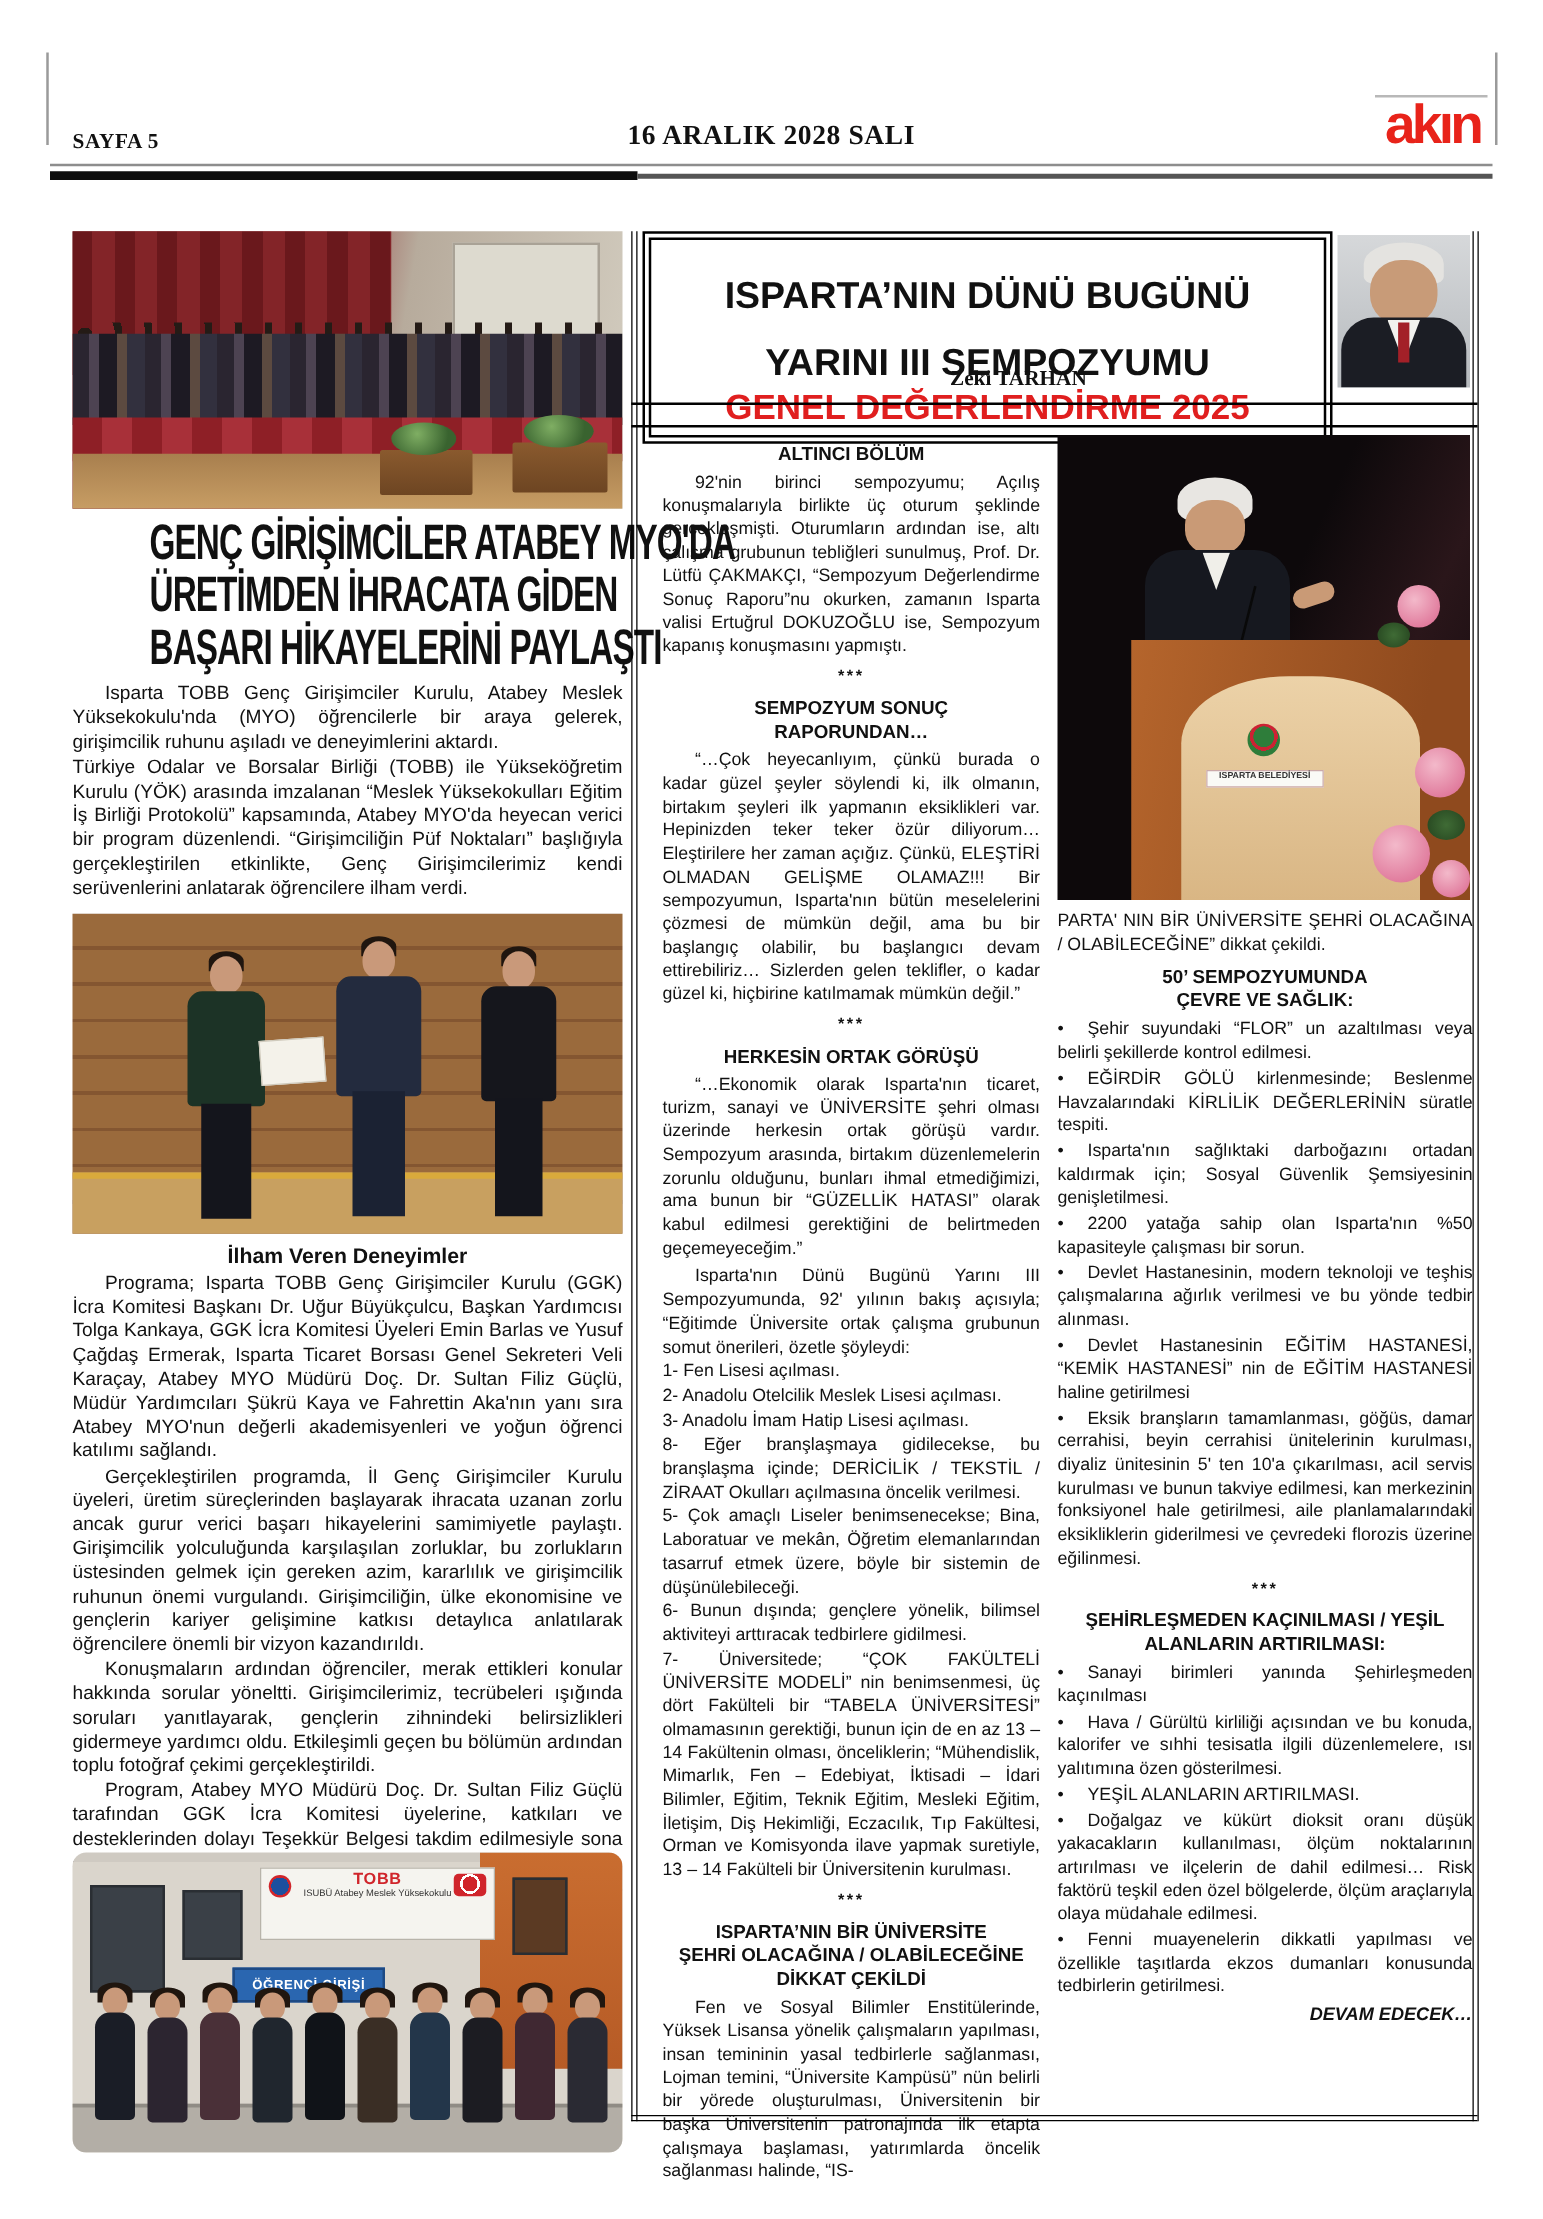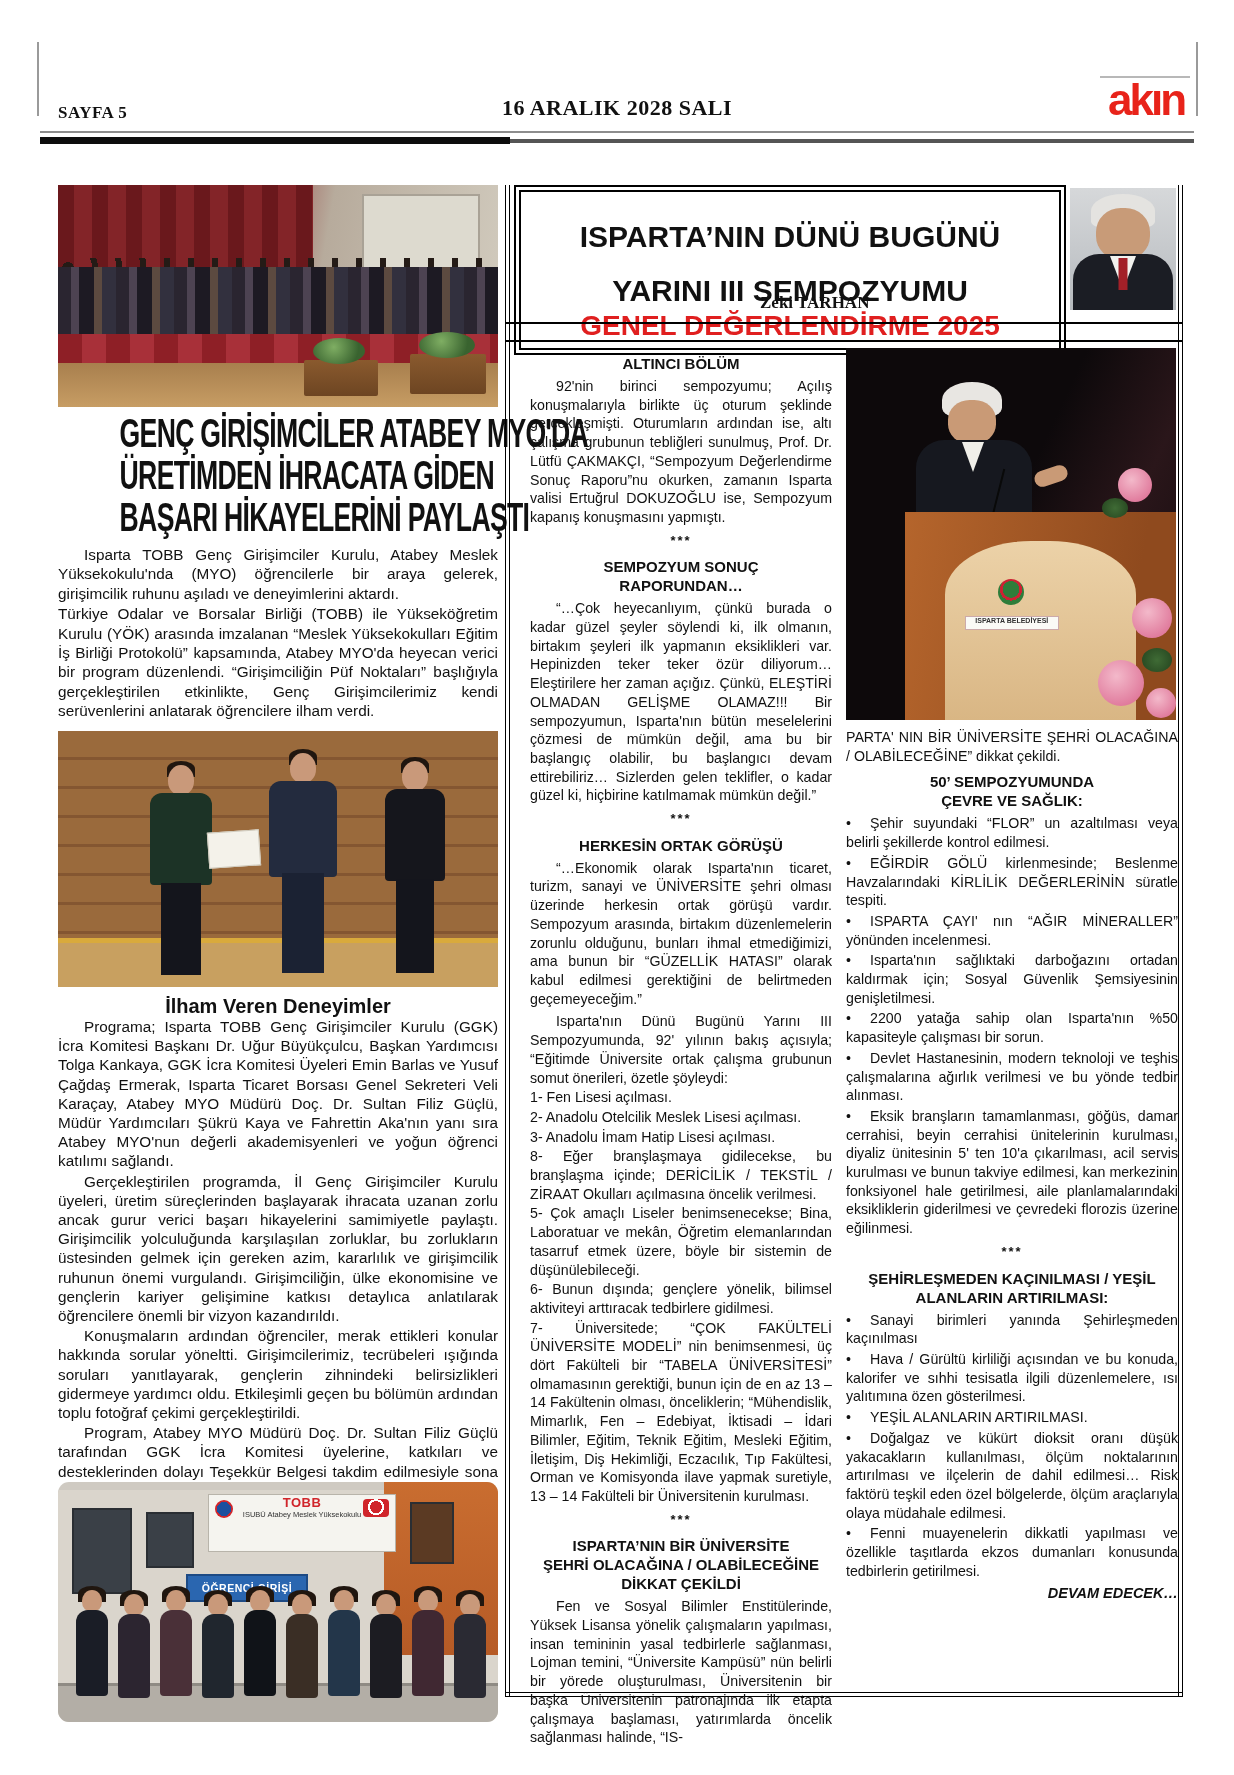--- a/index.html
+++ b/index.html
@@ -29,21 +29,21 @@
   .sep{font-weight:700;text-align:center;font-size:13px;letter-spacing:2px;
        margin:5px 0 2px 0;}
   .bullet-par{margin:0 0 2px 0;}
   .bullet-par .b{display:inline-block;width:24px;}
   .byline{text-align:right;font-style:italic;font-size:14px;margin-top:2px;}
   .tbc{text-align:right;font-style:italic;font-weight:700;font-size:14.5px;margin-top:4px;}
   
   .headline-line{white-space:nowrap;text-align:center;font-weight:800;
                  font-size:37px;line-height:42px;letter-spacing:-1px;
                  transform:scale(0.72,1.08);transform-origin:50% 50%;}
-  .subhead{text-align:center;font-weight:700;font-size:20px;}
+  .subhead{text-align:center;font-weight:700;font-size:17px;}
   
   .dblv{position:absolute;width:3px;border-left:1.5px solid #000;border-right:1.5px solid #000;}
   .dblh{position:absolute;height:3px;border-top:1.5px solid #000;border-bottom:1.5px solid #000;}
   .rule1{position:absolute;height:1.5px;background:#000;}
   .title-box{left:519px;top:190px;width:530px;border:2.5px solid #000;outline:2px solid #000;
              outline-offset:3px;padding:8px 4px 6px 4px;text-align:center;background:#fff;}
   .title-black{font-weight:800;font-size:30px;line-height:34px;letter-spacing:0px;margin-top:20px;}
   .title-red{font-weight:800;font-size:28px;line-height:32px;color:#e01f1f;margin-top:2px;}
   .author{left:760px;top:293px;width:296px;text-align:left;
           font-family:"Liberation Serif",serif;font-weight:700;font-size:17px;}
@@ -324,24 +324,24 @@
     <div class="ph-el leaf" style="left:296px;top:300px;width:30px;height:24px;"></div>
     <div class="ph-el rose" style="left:300px;top:340px;width:30px;height:30px;"></div>
   </div>
   <p class="par">PARTA' NIN BİR ÜNİVERSİTE ŞEHRİ OLACAĞINA / OLABİLECEĞİNE” dikkat çekildi.</p>
   <div class="sec-head">
     <div>50’ SEMPOZYUMUNDA</div>
     <div>ÇEVRE VE SAĞLIK:</div>
   </div>
   <p class="par bullet-par"><span class="b">•</span><span>Şehir suyundaki “FLOR” un azaltılması veya belirli şekillerde kontrol edilmesi.</span></p>
   <p class="par bullet-par"><span class="b">•</span><span>EĞİRDİR GÖLÜ kirlenmesinde; Beslenme Havzalarındaki KİRLİLİK DEĞERLERİNİN süratle tespiti.</span></p>
-  <p class="par bullet-par"><span class="b">•</span><span>ISPARTA ÇAYI' nın “AĞIR MİNERALLER” yönünden incelenmesi.</span></p>
   <p class="par bullet-par"><span class="b">•</span><span>Isparta'nın sağlıktaki darboğazını ortadan kaldırmak için; Sosyal Güvenlik Şemsiyesinin genişletilmesi.</span></p>
   <p class="par bullet-par"><span class="b">•</span><span>2200 yatağa sahip olan Isparta'nın %50 kapasiteyle çalışması bir sorun.</span></p>
   <p class="par bullet-par"><span class="b">•</span><span>Devlet Hastanesinin, modern teknoloji ve teşhis çalışmalarına ağırlık verilmesi ve  bu yönde tedbir alınması.</span></p>
+  <p class="par bullet-par"><span class="b">•</span><span>Devlet Hastanesinin EĞİTİM HASTANESİ, “KEMİK HASTANESİ” nin de EĞİTİM HASTANESİ haline getirilmesi</span></p>
   <p class="par bullet-par"><span class="b">•</span><span>Eksik branşların tamamlanması, göğüs, damar cerrahisi, beyin cerrahisi ünitelerinin kurulması, diyaliz ünitesinin 5' ten 10'a çıkarılması, acil servis kurulması ve bunun takviye edilmesi, kan merkezinin fonksiyonel hale getirilmesi, aile planlamalarındaki eksikliklerin giderilmesi ve çevredeki florozis üzerine eğilinmesi.</span></p>
   <div class="sep">***</div>
   <div class="sec-head">
     <div>ŞEHİRLEŞMEDEN KAÇINILMASI  / YEŞİL</div>
     <div>ALANLARIN ARTIRILMASI:</div>
   </div>
   <p class="par bullet-par"><span class="b">•</span><span>Sanayi birimleri yanında Şehirleşmeden kaçınılması</span></p>
   <p class="par bullet-par"><span class="b">•</span><span>Hava / Gürültü kirliliği açısından ve bu konuda, kalorifer ve sıhhi tesisatla ilgili düzenlemelere, ısı yalıtımına özen gösterilmesi.</span></p>
   <p class="par bullet-par"><span class="b">•</span><span>YEŞİL ALANLARIN ARTIRILMASI.</span></p>
   <p class="par bullet-par"><span class="b">•</span><span>Doğalgaz ve kükürt dioksit oranı düşük yakacakların kullanılması, ölçüm noktalarının artırılması ve ilçelerin de dahil edilmesi… Risk faktörü teşkil eden  özel bölgelerde, ölçüm araçlarıyla olaya müdahale edilmesi.</span></p>

